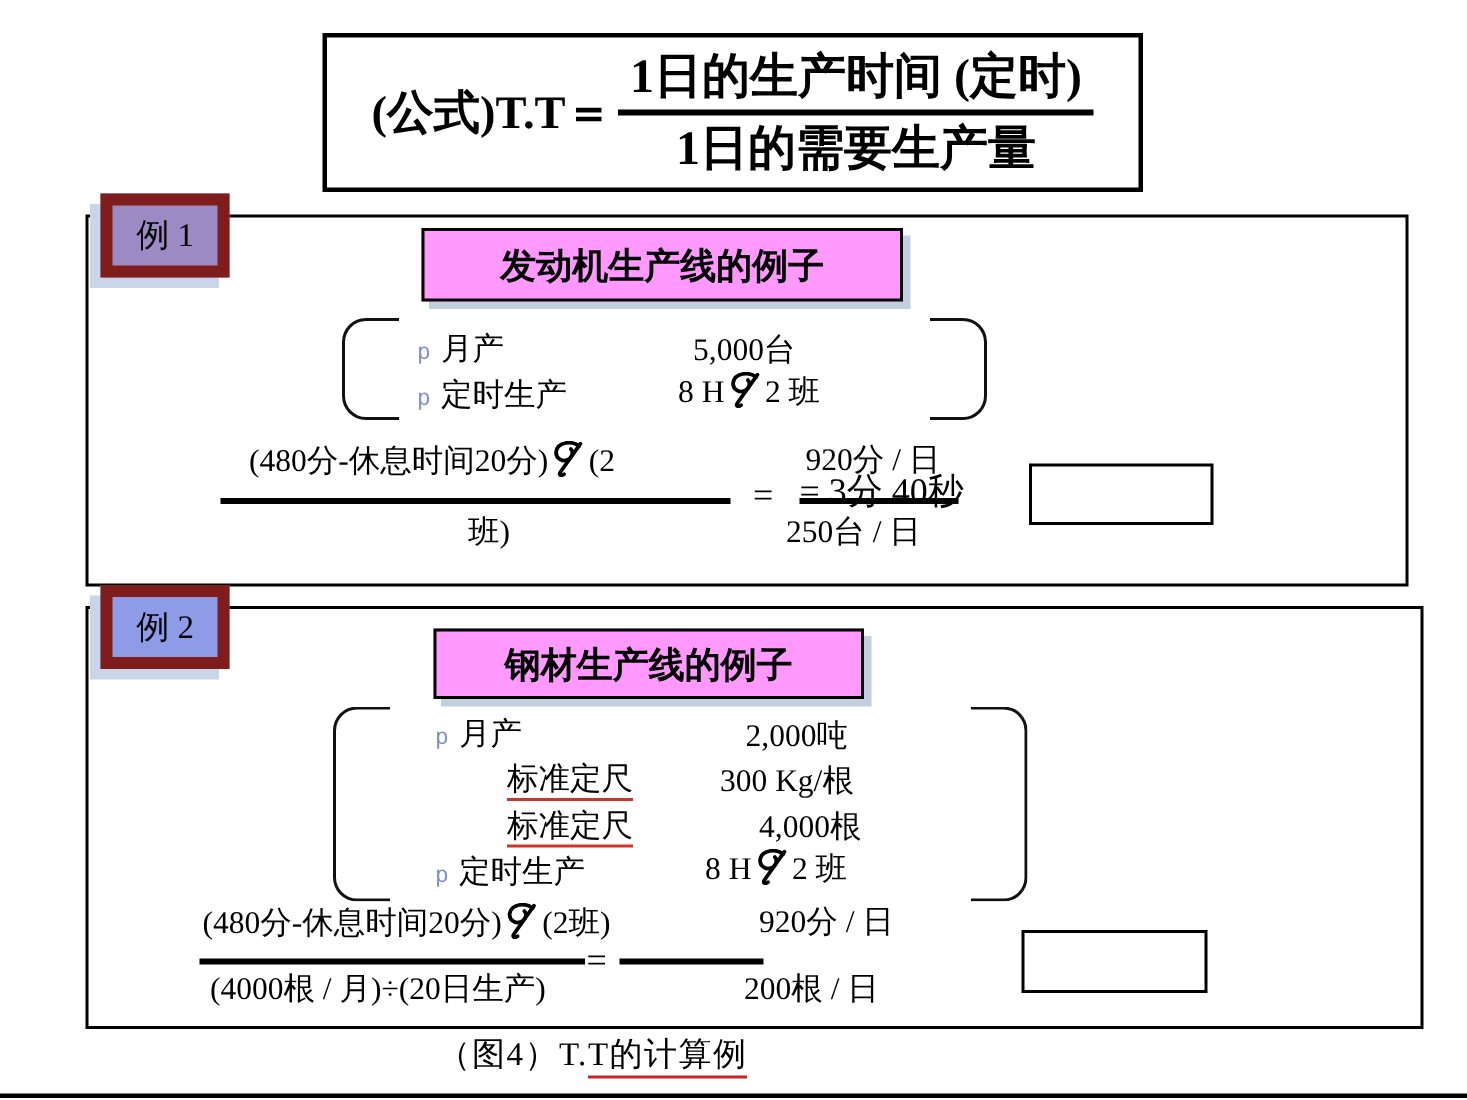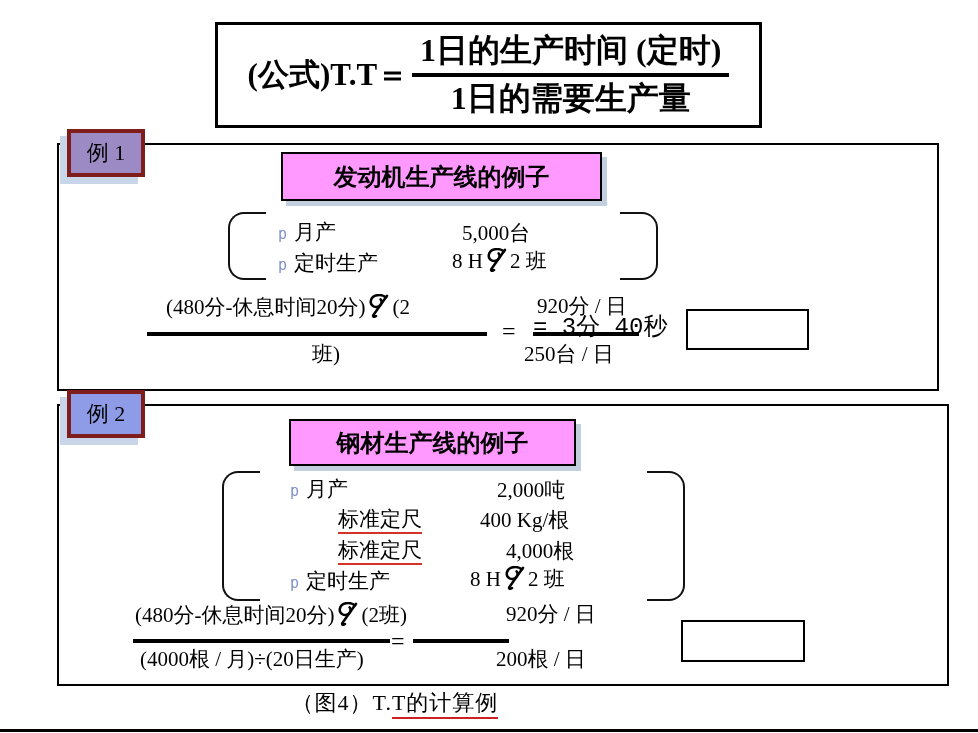--- a/index.html
+++ b/index.html
@@ -19,21 +19,21 @@
   .f-prefix{font-size:31px;}
   .frac{display:flex;flex-direction:column;align-items:center;}
   .frac-num,.frac-den{font-size:32px;padding:0 8px;white-space:nowrap;}
   .frac-rule{height:4px;background:#000;align-self:stretch;}
 
   
   .ex-outline{position:absolute;border:2px solid #000;}
 
   
   .ex-label{
-    position:absolute;width:70px;height:40px;border:4px solid #7f1d1d;
+    position:absolute;width:70px;height:40px;border:8px solid #7f1d1d;
     display:flex;align-items:center;justify-content:center;
     font-size:22px;z-index:6;box-shadow:-7px 7px 0 #c9d6ea;
   }
   
   .pink-title{
     position:absolute;border:2px solid #000;background:#ff99ff;
     display:flex;align-items:center;justify-content:center;
     font-size:24px;font-weight:bold;z-index:5;box-shadow:5px 5px 0 #c2cfdf;
     white-space:nowrap;
   }
@@ -41,21 +41,21 @@
   
   .bracket{position:absolute;border:2.5px solid #111;}
   .bracket.left{border-right:none;border-radius:16px 0 0 16px;}
   .bracket.right{border-left:none;border-radius:0 16px 16px 0;}
 
   .bullet{font-size:15px;color:#8090c8;margin-right:7px;font-family:"DejaVu Sans Mono",monospace;}
   .red-ul{border-bottom:2px solid #d43226;padding-bottom:1px;}
 
   .tsym{display:inline-block;vertical-align:-4px;margin:0 3px;}
   .answer-box{position:absolute;border:2px solid #000;background:#fff;}
-  .result{z-index:5;font-family:Liberation Mono, monospace;}
+  .result{z-index:5;}
   .overlap{z-index:4;}
   .bottom-edge{position:absolute;left:0;top:729px;width:978px;height:3px;background:#000;}
 
   .caption{
     position:absolute;left:0;top:688px;width:790px;text-align:center;
     font-size:22px;letter-spacing:1px;
   }
   .caption .red-ul{border-bottom:2px solid #cc2222;padding-bottom:2px;}
 </style>
 </head>
@@ -105,21 +105,21 @@
   <div class="ex-label" style="left:67px;top:390px;background:#8e9ce8">例 2</div>
   <div class="pink-title" style="left:289px;top:419px;width:283px;height:43px">钢材生产线的例子</div>
 
   <div class="bracket left" style="left:222px;top:471px;width:36px;height:126px"></div>
   <div class="bracket right" style="left:647px;top:471px;width:36px;height:126px"></div>
 
   <span class="txt" style="left:290px;top:476px"><span class="bullet">p</span><span>月产</span></span>
   <span class="txt" style="left:497px;top:477px">2,000吨</span>
 
   <span class="txt" style="left:338px;top:506px"><span class="red-ul">标准定尺</span></span>
-  <span class="txt" style="left:480px;top:507px">400 Kg/根</span>
+  <span class="txt" style="left:480px;top:507px">300 Kg/根</span>
 
   <span class="txt" style="left:338px;top:537px"><span class="red-ul">标准定尺</span></span>
   <span class="txt" style="left:506px;top:538px">4,000根</span>
 
   <span class="txt" style="left:290px;top:568px"><span class="bullet">p</span><span>定时生产</span></span>
   <span class="txt" style="left:470px;top:566px"><span>8 H</span><svg class="tsym" width="21" height="24" viewBox="0 0 21 24">
         <path d="M18 3.5 C13.5 -0.5 3.8 0.6 2.8 7 C2.1 11.6 7.4 14.6 11.3 12.1 C13.8 10.5 14.2 7 12.6 5.4" fill="none" stroke="#000" stroke-width="2.5" stroke-linecap="round"></path>
         <path d="M19 1.8 L5.4 21 C4.4 22.5 6 23.6 8 22.1" fill="none" stroke="#000" stroke-width="2.5" stroke-linecap="round"></path>
       </svg><span>2 班</span></span>
 

